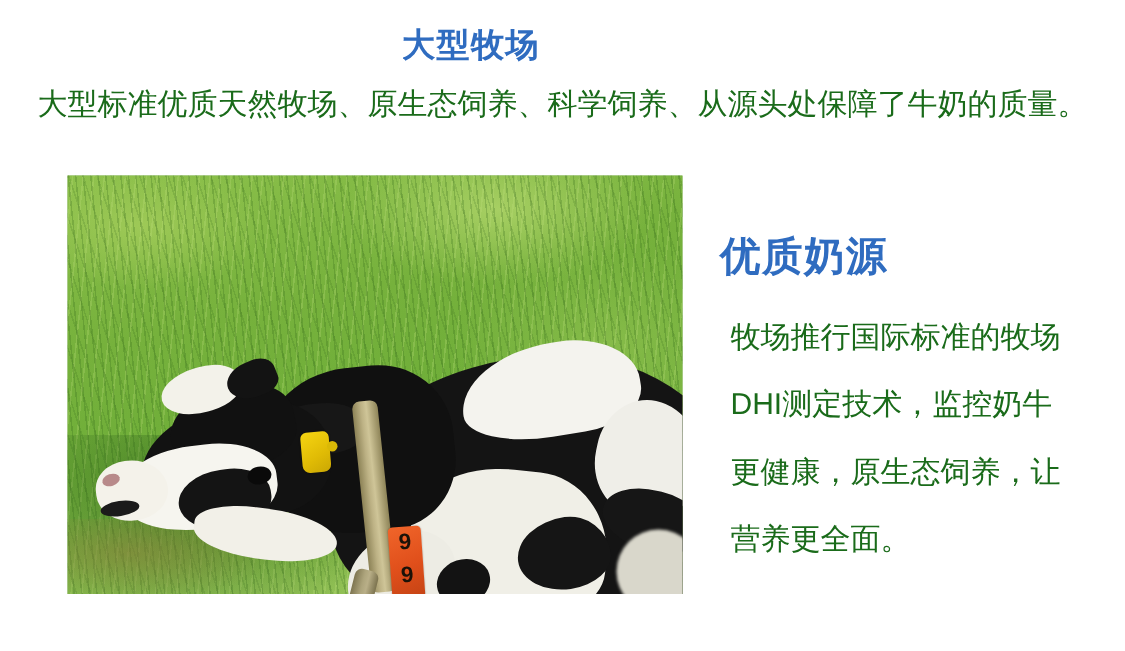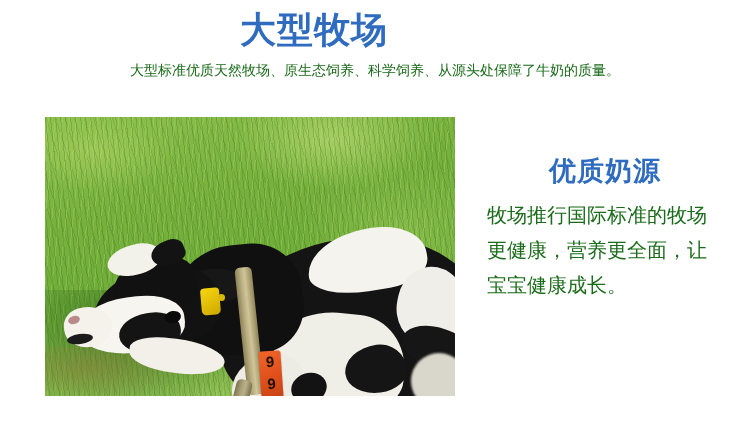--- a/index.html
+++ b/index.html
@@ -20,40 +20,40 @@
     background: #ffffff;
   }
 
   
   .main-title {
     position: absolute;
     left: 0;
     top: 13px;
     width: 628px;
     text-align: center;
-    font-size: 36px;
+    font-size: 22px;
     font-weight: bold;
     letter-spacing: 1px;
     color: #2f6cc0;
     -webkit-text-stroke: 3.5px #ffffff;
     paint-order: stroke fill;
     text-shadow:
       0 0 1px #ffffff,
       1px 1px 0 rgba(255,255,255,0.9);
     line-height: 34px;
     white-space: nowrap;
   }
 
   .subtitle {
     position: absolute;
     left: 0;
     top: 57px;
     width: 750px;
     text-align: center;
-    font-size: 14px;
+    font-size: 20px;
     color: #1a6b1a;
     line-height: 26px;
     white-space: nowrap;
   }
 
   
   .photo {
     position: absolute;
     left: 45px;
     top: 117px;
@@ -330,21 +330,20 @@
     font-family: "Liberation Sans", sans-serif;
     box-shadow: 0 0 1px rgba(0,0,0,.45);
   }
 
   
   .side-title {
     position: absolute;
     left: 480px;
     top: 155px;
     width: 250px;
-    text-align: center;
     font-size: 27px;
     font-weight: bold;
     letter-spacing: 1px;
     color: #2f6cc0;
     -webkit-text-stroke: 3.5px #ffffff;
     paint-order: stroke fill;
     text-shadow: 0 0 1px #ffffff;
     line-height: 32px;
     white-space: nowrap;
   }
@@ -353,20 +352,21 @@
     left: 487px;
     top: 198px;
     width: 240px;
     color: #1a6b1a;
     font-size: 20px;
     line-height: 35px;
   }
   .side-body .ln {
     display: block;
     white-space: nowrap;
+    margin-top: 10px;
   }
 </style>
 </head>
 <body>
 
 <div class="page">
 
   <div class="main-title">大型牧场</div>
 
   <div class="subtitle">大型标准优质天然牧场、原生态饲养、科学饲养、从源头处保障了牛奶的质量。</div>
@@ -412,17 +412,18 @@
         <div>9</div>
       </div>
 
     </div>
   </div>
 
   <div class="side-title">优质奶源</div>
 
   <div class="side-body">
     <span class="ln">牧场推行国际标准的牧场</span>
-    <span class="ln">更健康，营养更全面，让</span>
-    <span class="ln">宝宝健康成长。</span>
+    <span class="ln">DHI测定技术，监控奶牛</span>
+    <span class="ln">更健康，原生态饲养，让</span>
+    <span class="ln">营养更全面。</span>
   </div>
 
 </div>
 
 </body></html>

